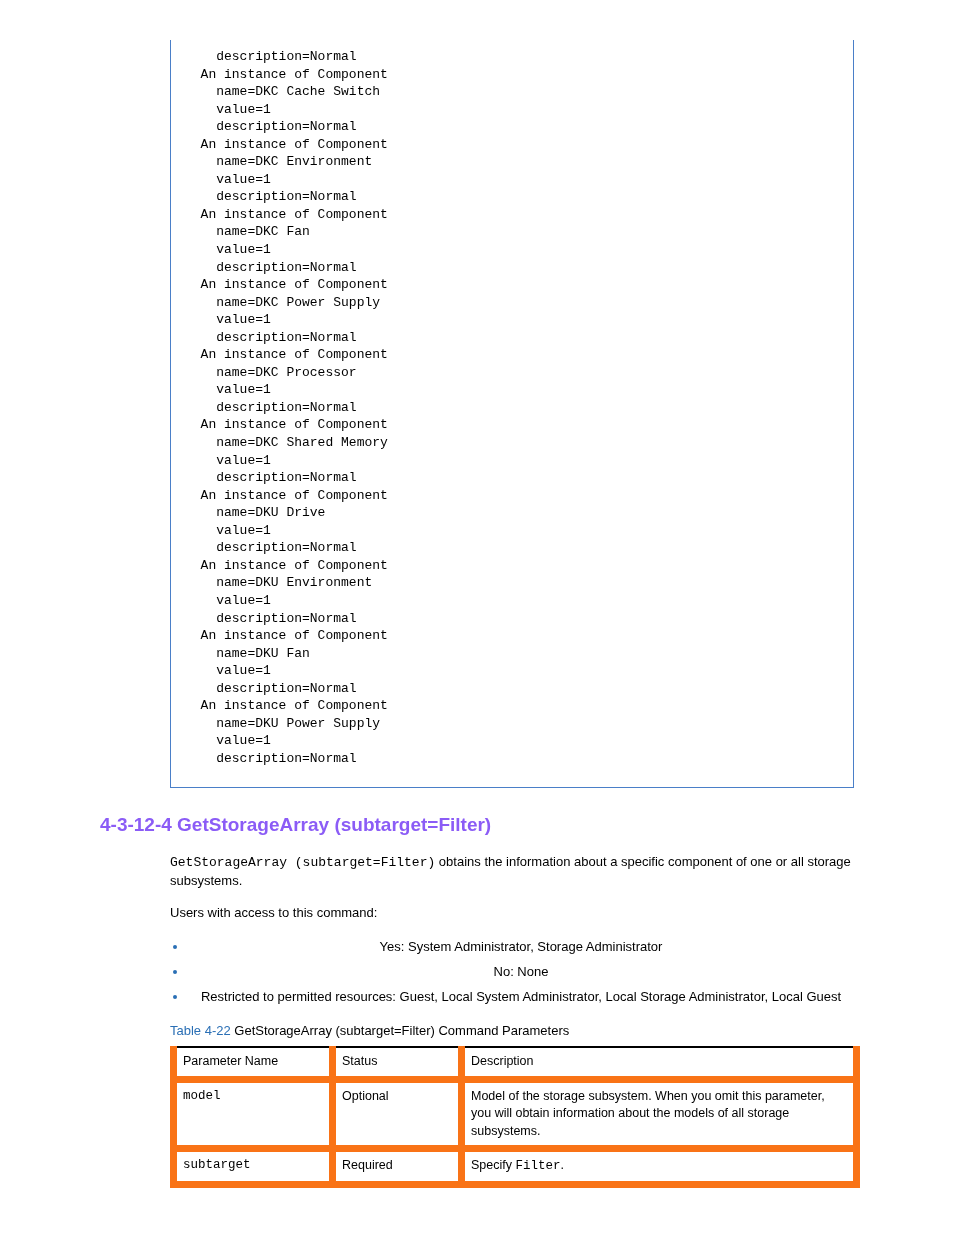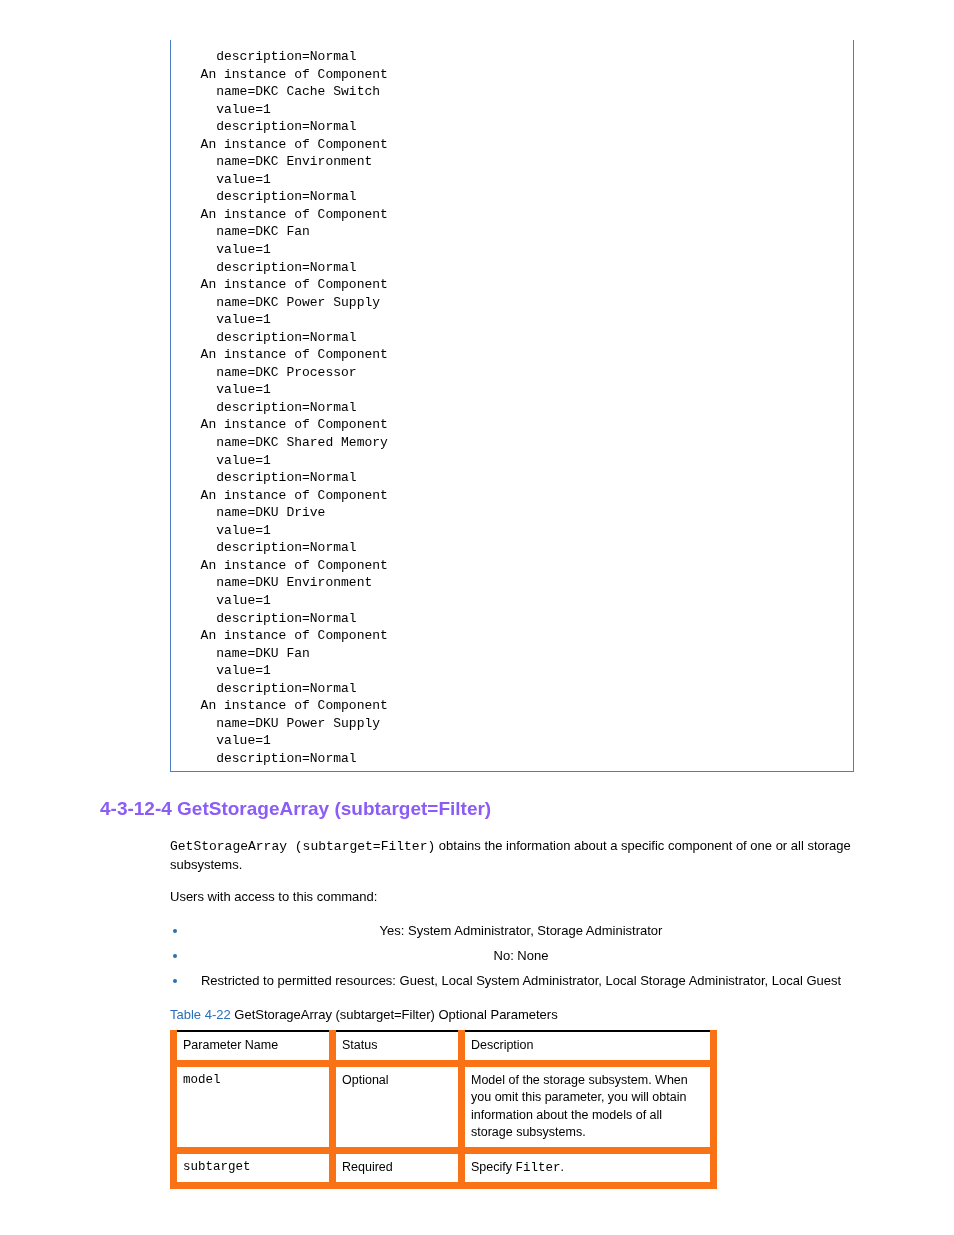--- a/index.html
+++ b/index.html
@@ -8,21 +8,21 @@
     color: #000;
     margin: 0;
     padding: 40px 100px 40px 100px;
     width: 954px;
     box-sizing: border-box;
     line-height: 1.4;
   }
   .code-box {
     border: 1px solid #4a7fc8;
     border-top: none;
-    padding: 8px 14px 4px 14px;
+    padding: 8px 14px 20px 14px;
     font-family: "Courier New", monospace;
     font-size: 13px;
     white-space: pre;
     margin-left: 70px;
     margin-bottom: 24px;
     line-height: 1.35;
   }
   h2.section-heading {
     color: #8b5cf6;
     font-size: 19px;
@@ -54,21 +54,21 @@
     margin-bottom: 6px;
     font-size: 13px;
   }
   .table-caption .cap-blue {
     color: #2a6fb5;
   }
   table.param-table {
     margin-left: 70px;
     border-collapse: collapse;
     font-size: 12.5px;
-    width: 547px;
+    width: 690px;
   }
   table.param-table th, table.param-table td {
     border: 7px solid #f97316;
     padding: 5px 6px;
     text-align: left;
     vertical-align: top;
     font-weight: normal;
   }
   table.param-table thead tr {
     border-top: 2px solid #000;
@@ -136,21 +136,21 @@
 
 <div class="body-text">Users with access to this command:</div>
 
 <ul class="bullets">
   <li>Yes: System Administrator, Storage Administrator</li>
   <li>No: None</li>
   <li>Restricted to permitted resources: Guest, Local System Administrator, Local Storage Administrator, Local Guest</li>
 </ul>
 
 <div class="table-caption">
-  <span class="cap-blue">Table 4-22</span><span>  GetStorageArray (subtarget=Filter) Optional Parameters</span>
+  <span class="cap-blue">Table 4-22</span><span>  GetStorageArray (subtarget=Filter) Command Parameters</span>
 </div>
 
 <table class="param-table">
   <thead>
     <tr>
       <th style="width:140px">Parameter Name</th>
       <th style="width:110px">Status</th>
       <th>Description</th>
     </tr>
   </thead>

